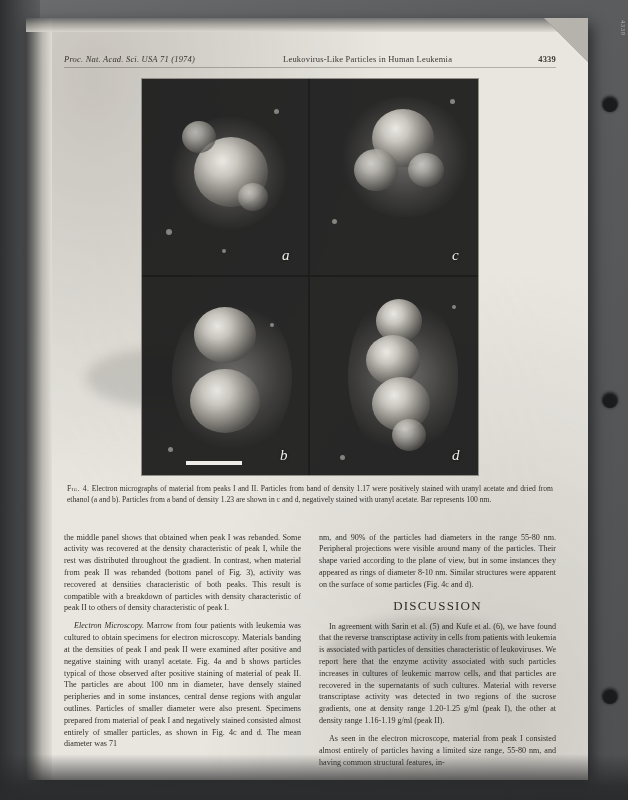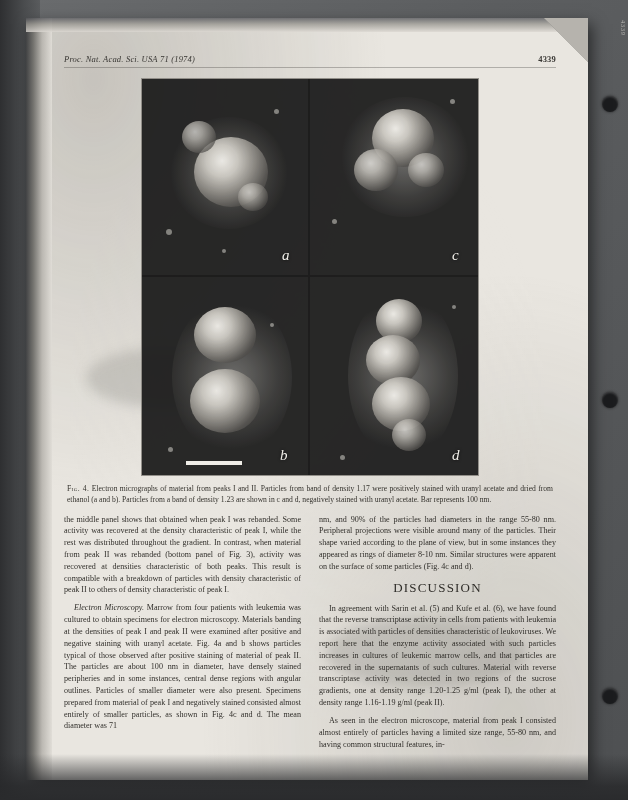--- a/index.html
+++ b/index.html
@@ -201,21 +201,21 @@
     text-align: justify;
   }
   .caption .fignum {
     font-variant: small-caps;
     letter-spacing: 0.4px;
   }
 
   .columns {
     display: flex;
     gap: 18px;
-    margin-top: 8px;
+    margin-top: 26px;
   }
   .col {
     width: 237px;
     font-size: 8.1px;
     line-height: 1.46;
     color: #23211d;
     text-align: justify;
     hyphens: auto;
   }
   .col p { margin: 0 0 6px 0; text-indent: 10px; }
@@ -256,20 +256,21 @@
     <div class="corner-fold-under"></div>
     <div class="corner-fold"></div>
 
     <div class="smudge" style="left:60px; top:330px; width:160px; height:60px;"></div>
     <div class="smudge" style="left:300px; top:600px; width:200px; height:70px;"></div>
 
     <div class="content faded">
 
       <div class="runhead">
         <span class="left">Proc. Nat. Acad. Sci. USA 71 (1974)</span>
+        <span class="center">Leukovirus-Like Particles in Human Leukemia</span>
         <span class="right">4339</span>
       </div>
 
       <div class="rule"></div>
 
       <div class="plate">
         <div class="quad q-a">
           <div class="halo" style="left:28px; top:38px; width:118px; height:112px;"></div>
           <div class="blob" style="left:52px; top:58px; width:74px; height:70px;"></div>
           <div class="blob" style="left:40px; top:42px; width:34px; height:32px; opacity:.7;"></div>

